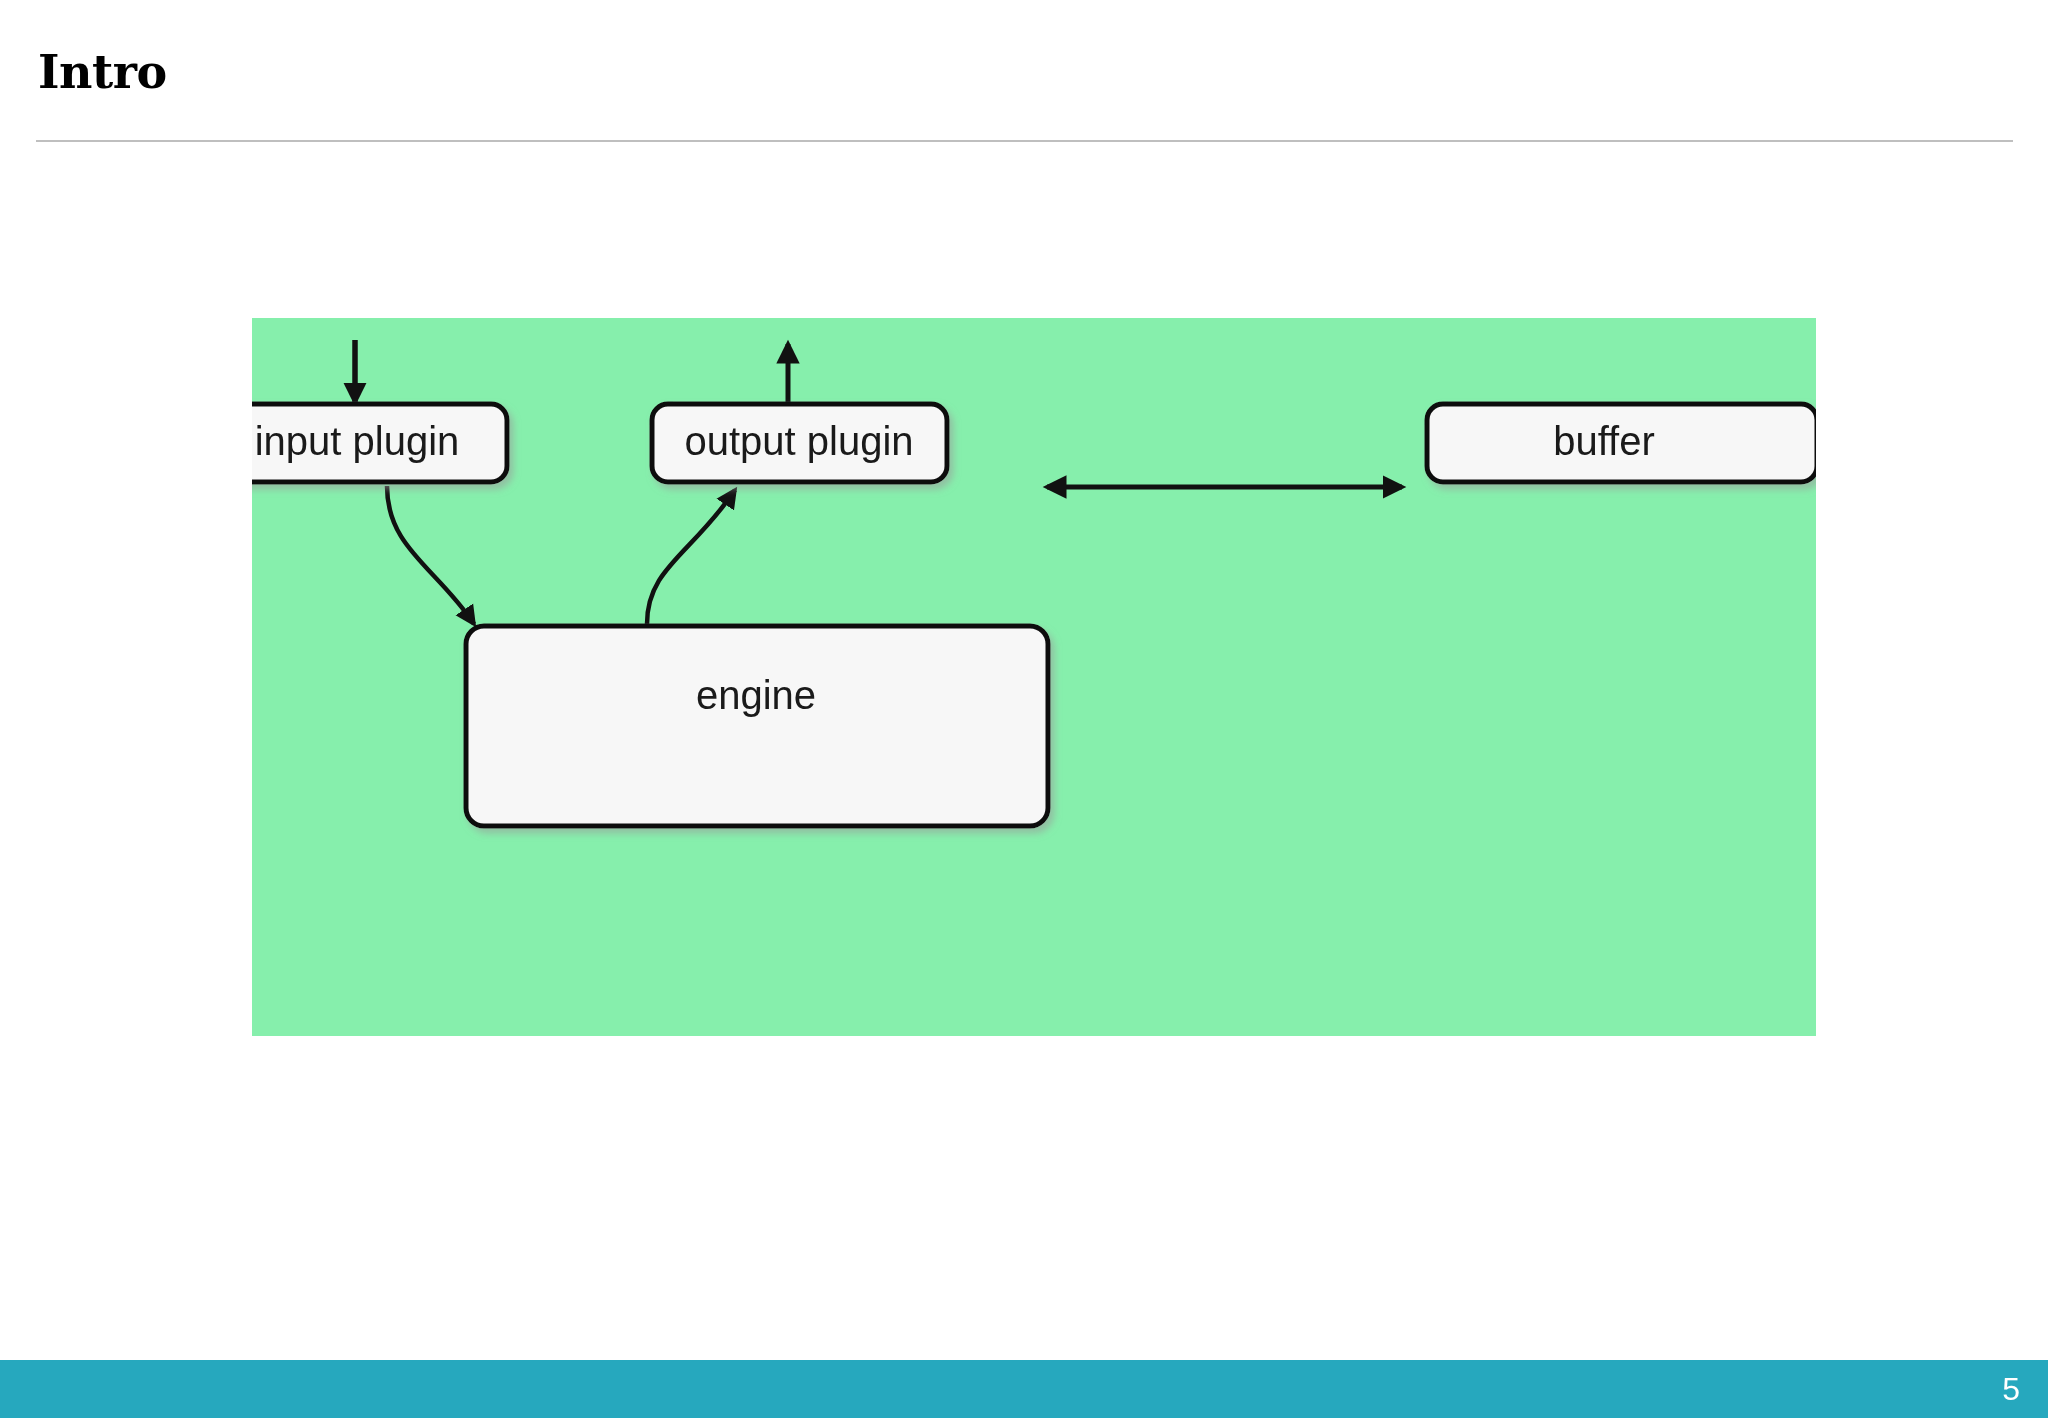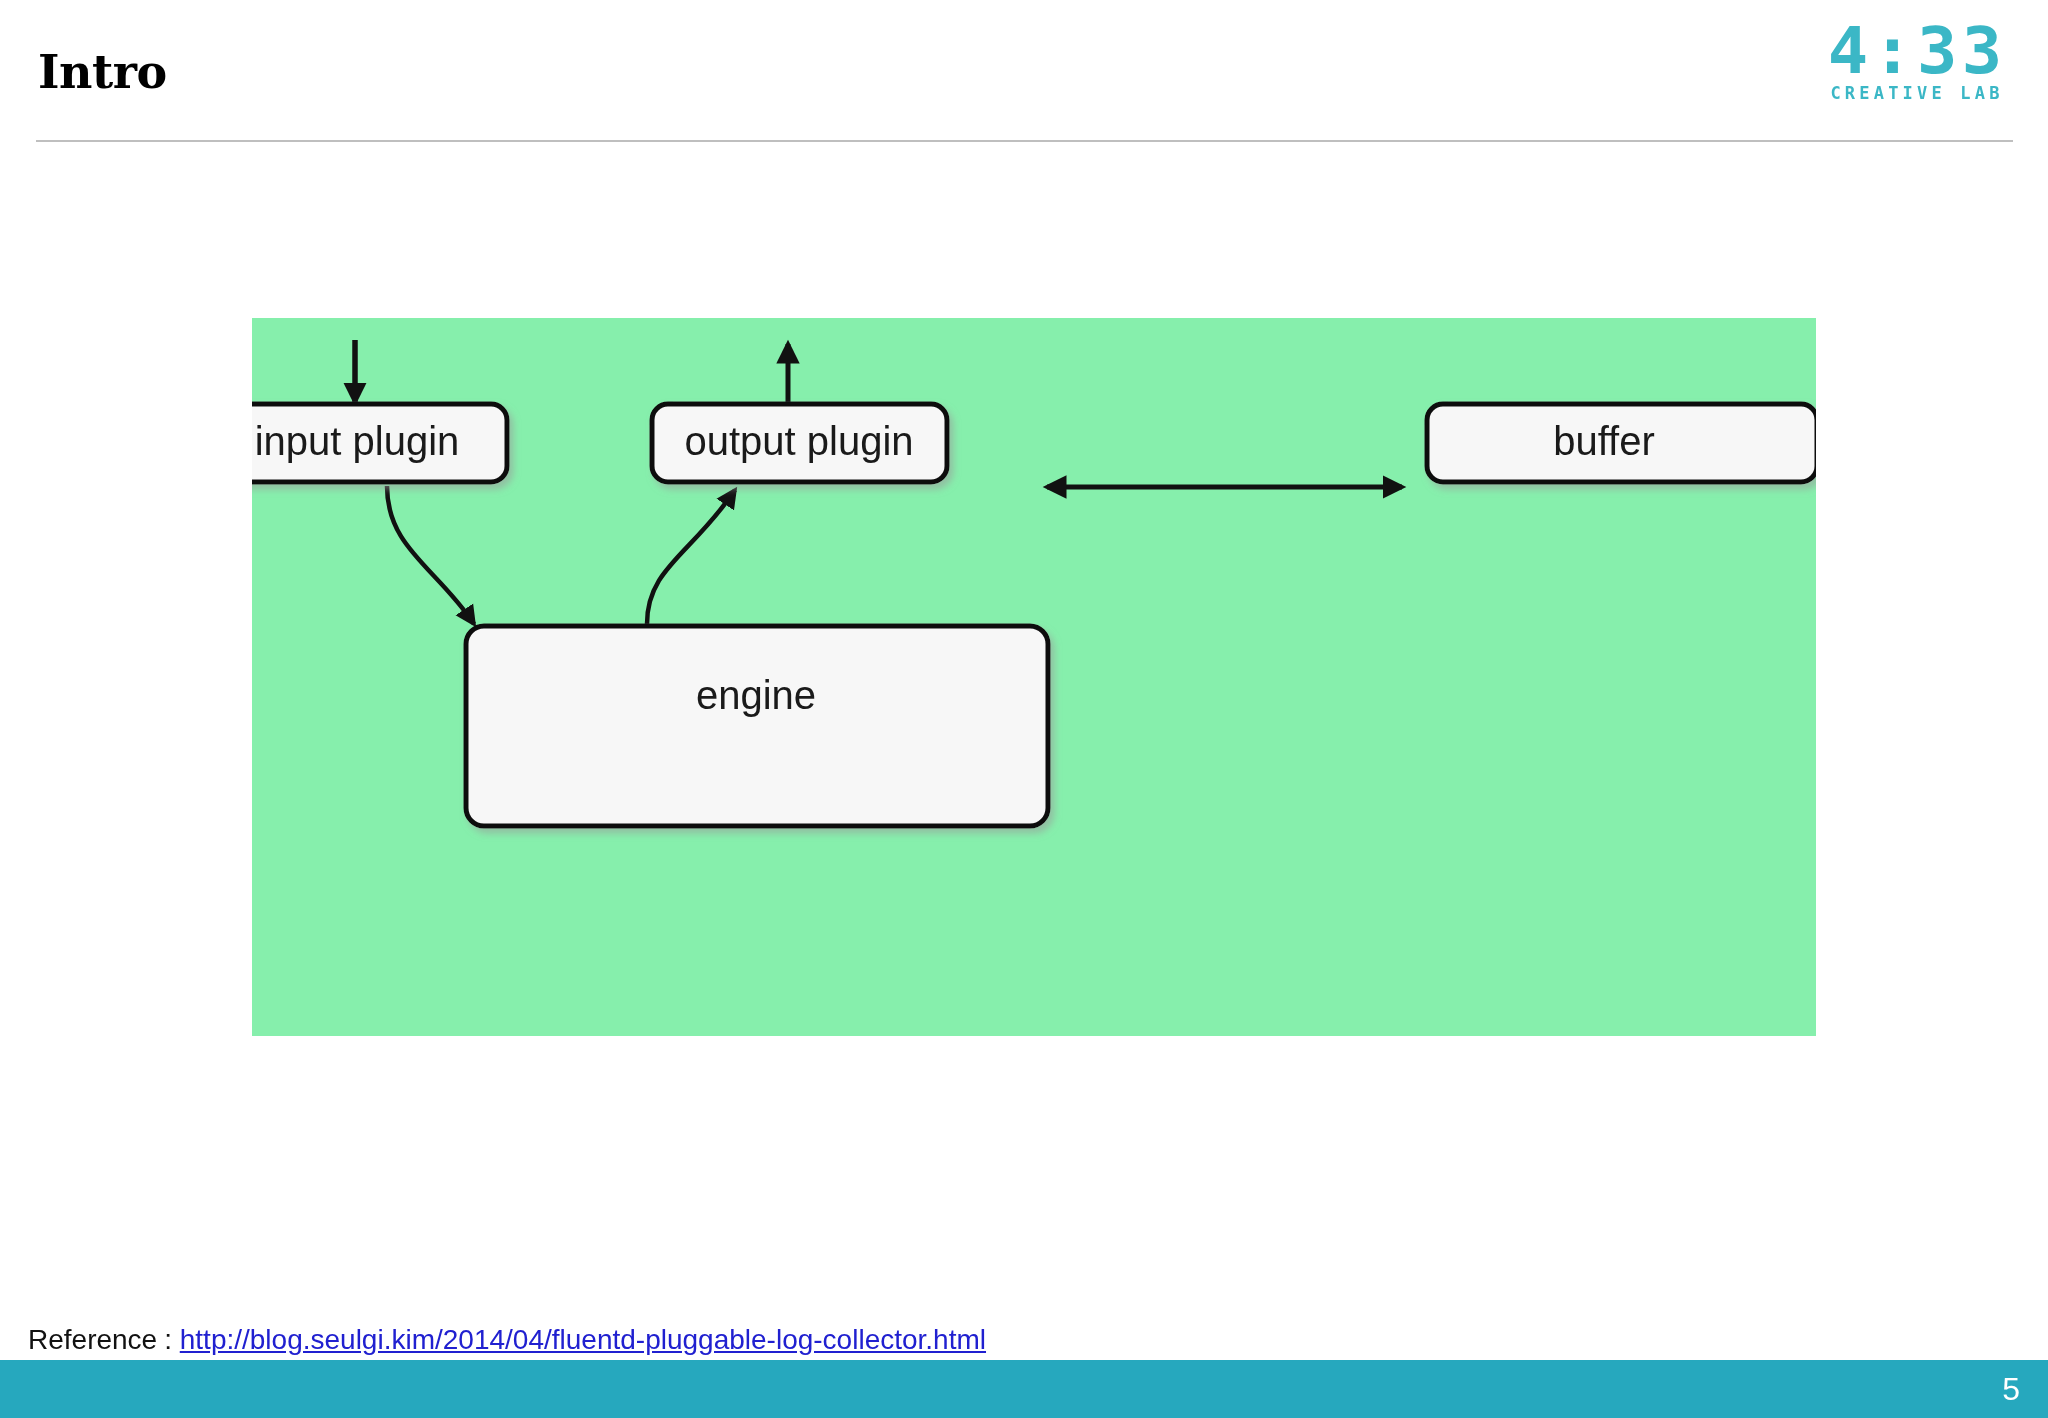--- a/index.html
+++ b/index.html
@@ -149,24 +149,20 @@
   }
 </style>
 </head>
 <body>
 
 <div class="slide">
 
   <div class="slide-title">Intro</div>
   <div class="header-rule"></div>
 
-  <div class="logo">
-    <div class="logo-time">4:33</div>
-    <div class="logo-sub">CREATIVE LAB</div>
-  </div>
 
   <div class="diagram">
     <svg class="diagram-svg" viewBox="0 0 1564 718">
       <defs>
         <marker id="arrowEnd" viewBox="0 0 12 12" refX="9" refY="6" markerWidth="5.2" markerHeight="5.2" orient="auto-start-reverse">
           <path d="M 0 0.6 L 11 6 L 0 11.4 z" fill="#111111"></path>
         </marker>
         <marker id="arrowStart" viewBox="0 0 12 12" refX="9" refY="6" markerWidth="5.2" markerHeight="5.2" orient="auto-start-reverse">
           <path d="M 0 0.6 L 11 6 L 0 11.4 z" fill="#111111"></path>
         </marker>
@@ -201,22 +197,18 @@
         <text class="node-label" x="1352" y="126">buffer</text>
       </g>
 
       <g>
         <rect class="node-box" x="214" y="308" width="582" height="200" rx="18" ry="18" filter="url(#boxShadow)"></rect>
         <text class="node-label" x="504" y="380">engine</text>
       </g>
     </svg>
   </div>
 
-  <div class="reference">
-    <span>Reference :</span>
-    <span class="ref-link">http://blog.seulgi.kim/2014/04/fluentd-pluggable-log-collector.html</span>
-  </div>
 
   <div class="footer-bar">
     <div class="page-number">5</div>
   </div>
 
 </div>
 
 </body></html>

